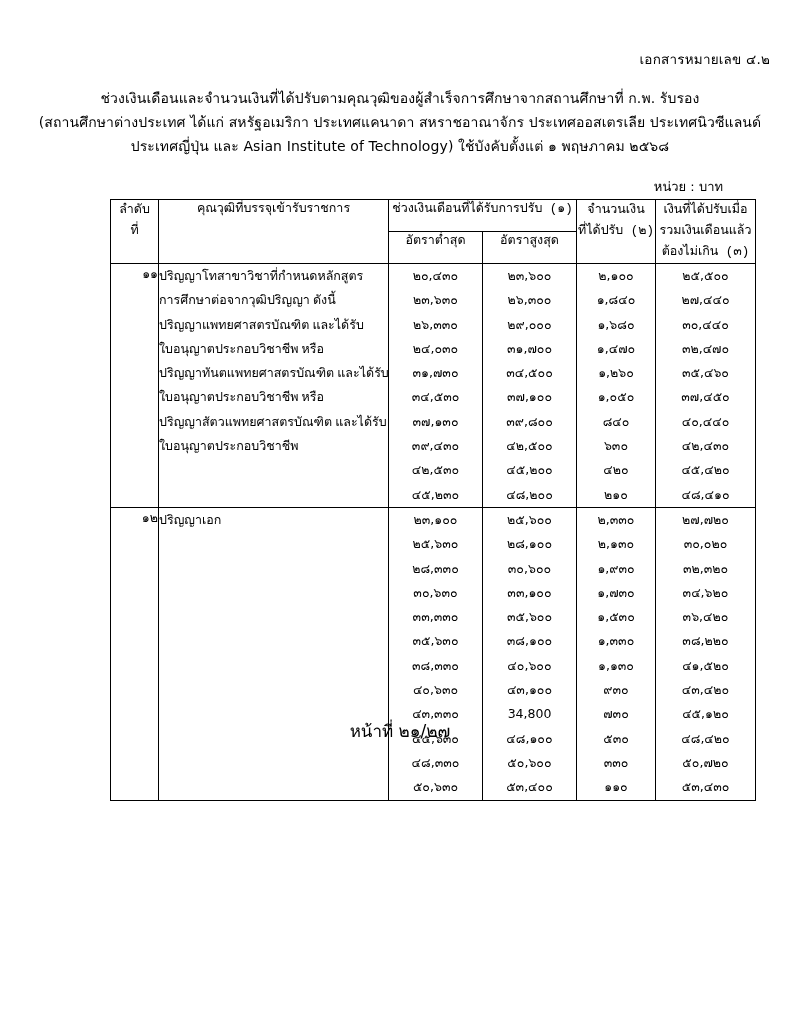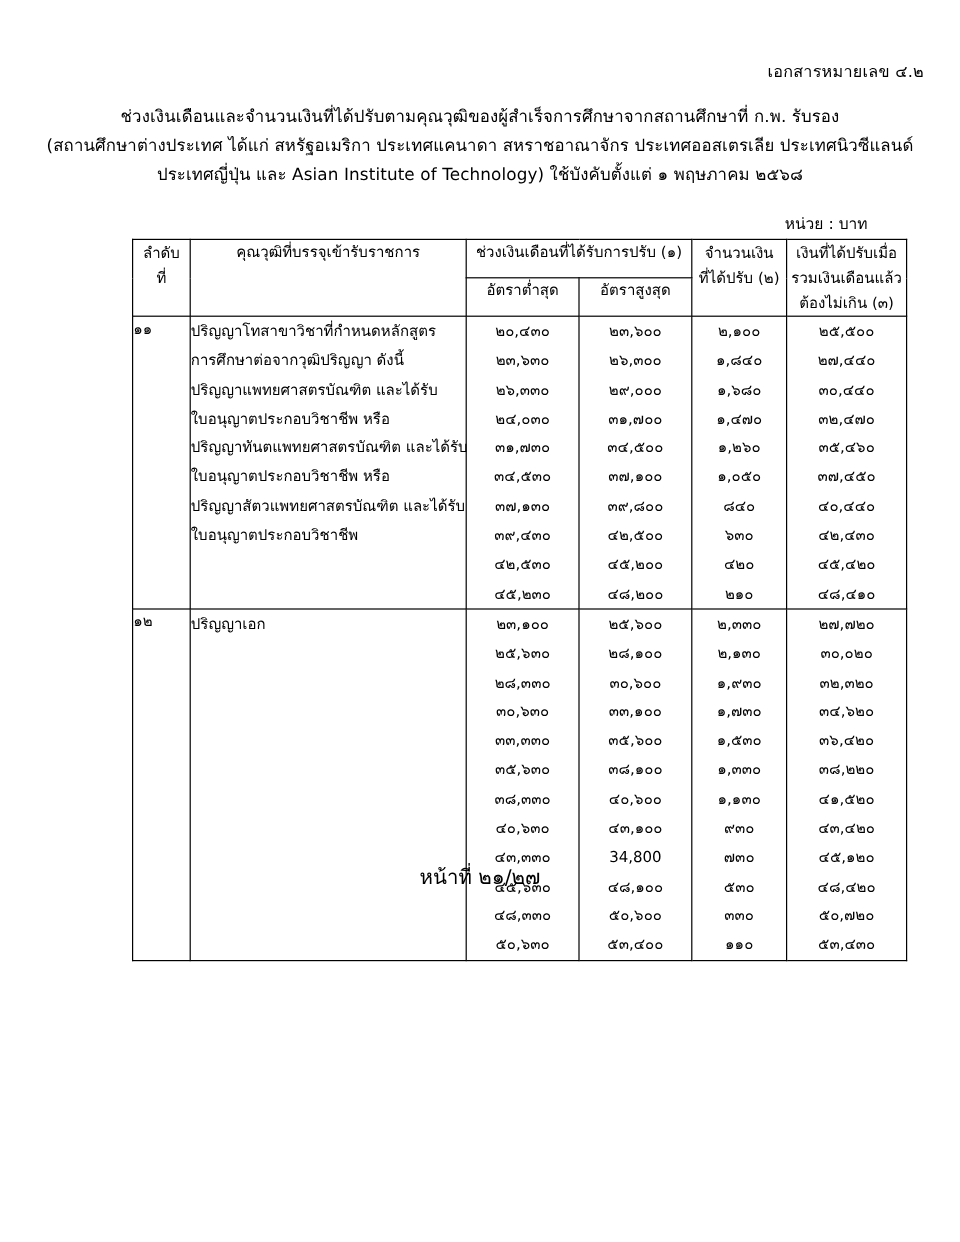--- a/index.html
+++ b/index.html
@@ -75,41 +75,43 @@
     border: 1px solid #000000;
     font-weight: normal;
     font-size: 12.5px;
     padding: 0;
     vertical-align: top;
   }
   .hcell {
     vertical-align: middle;
     padding: 3px 2px;
     line-height: 19px;
+    font-family: Liberation Mono, monospace;
   }
   .hcell.multi {
     line-height: 21px;
   }
 
   
   col.c-no     { width: 48px; }
   col.c-qual   { width: 230px; }
   col.c-min    { width: 94px; }
   col.c-max    { width: 94px; }
   col.c-adj    { width: 79px; }
   col.c-total  { width: 100px; }
 
   
   td.no {
-    text-align: left;
+    text-align: right;
     padding-top: 8px;
     font-size: 12.5px;
   }
   td.qual {
     padding: 7px 0 7px 6px;
+    font-family: Liberation Serif, serif;
   }
   td.qual .l {
     font-size: 12.5px;
     line-height: 24.3px;
     white-space: nowrap;
   }
   td.num {
     text-align: center;
     padding: 7px 0 7px 0;
   }

